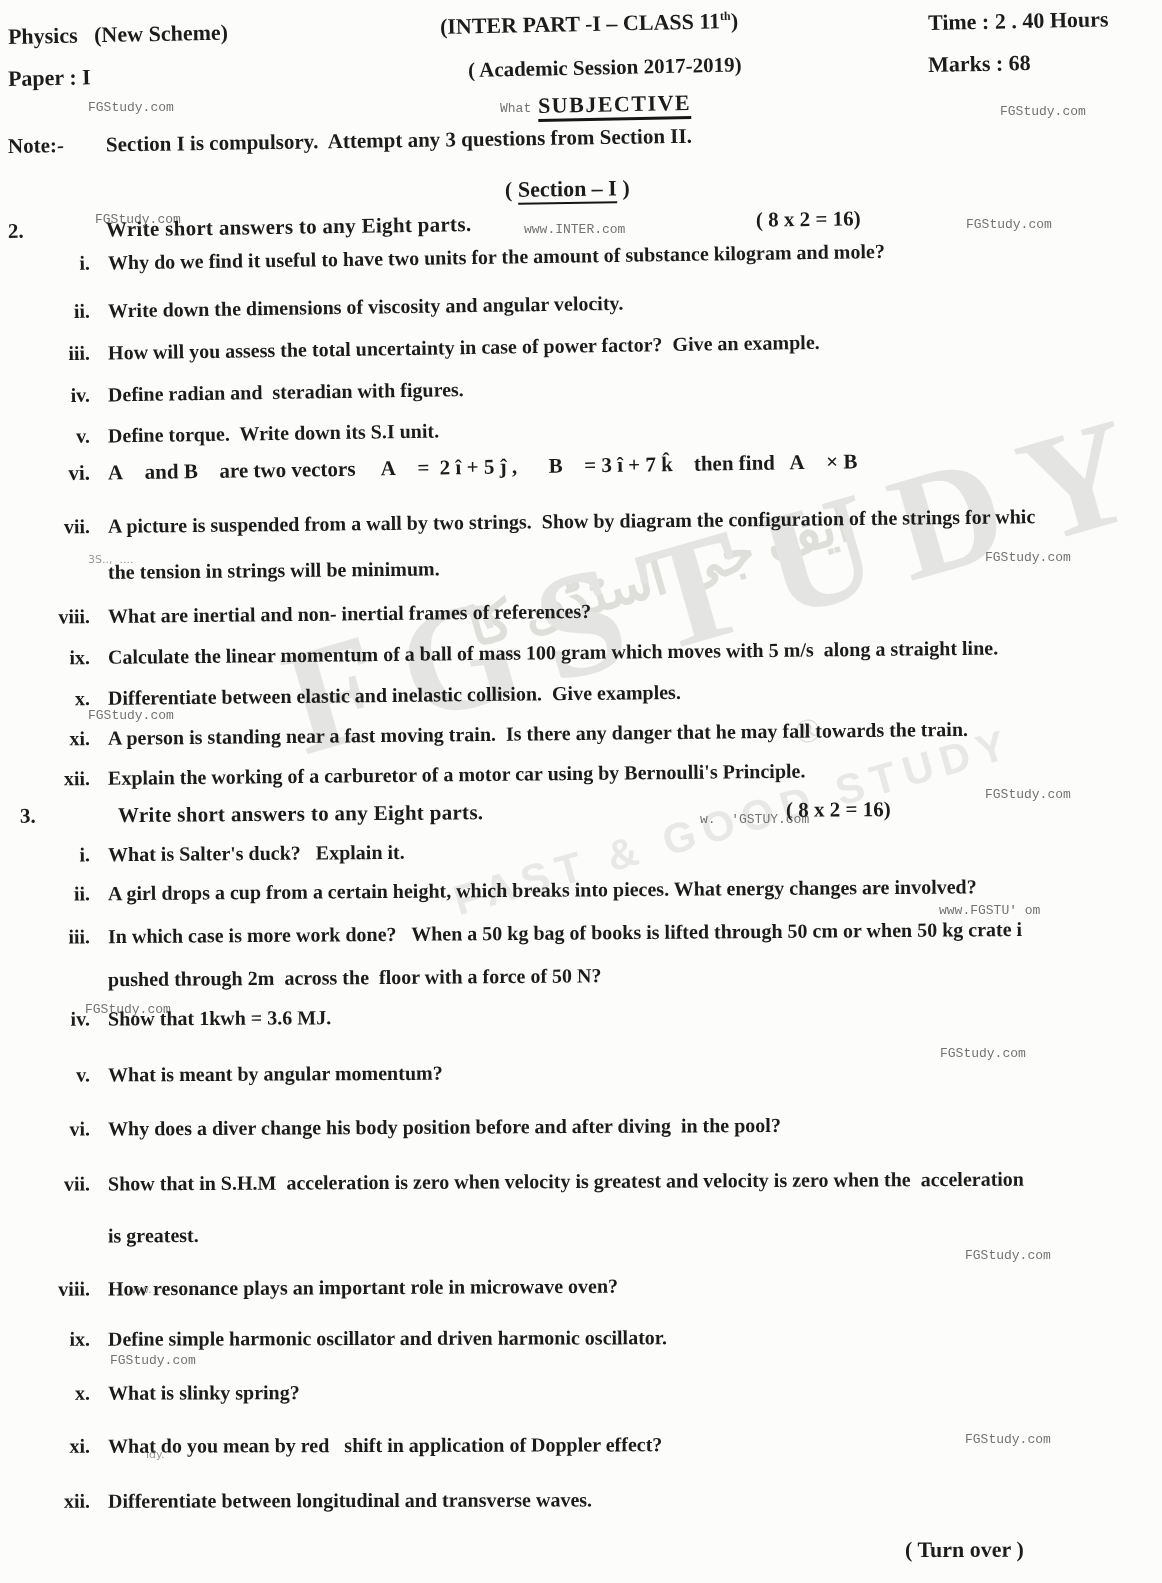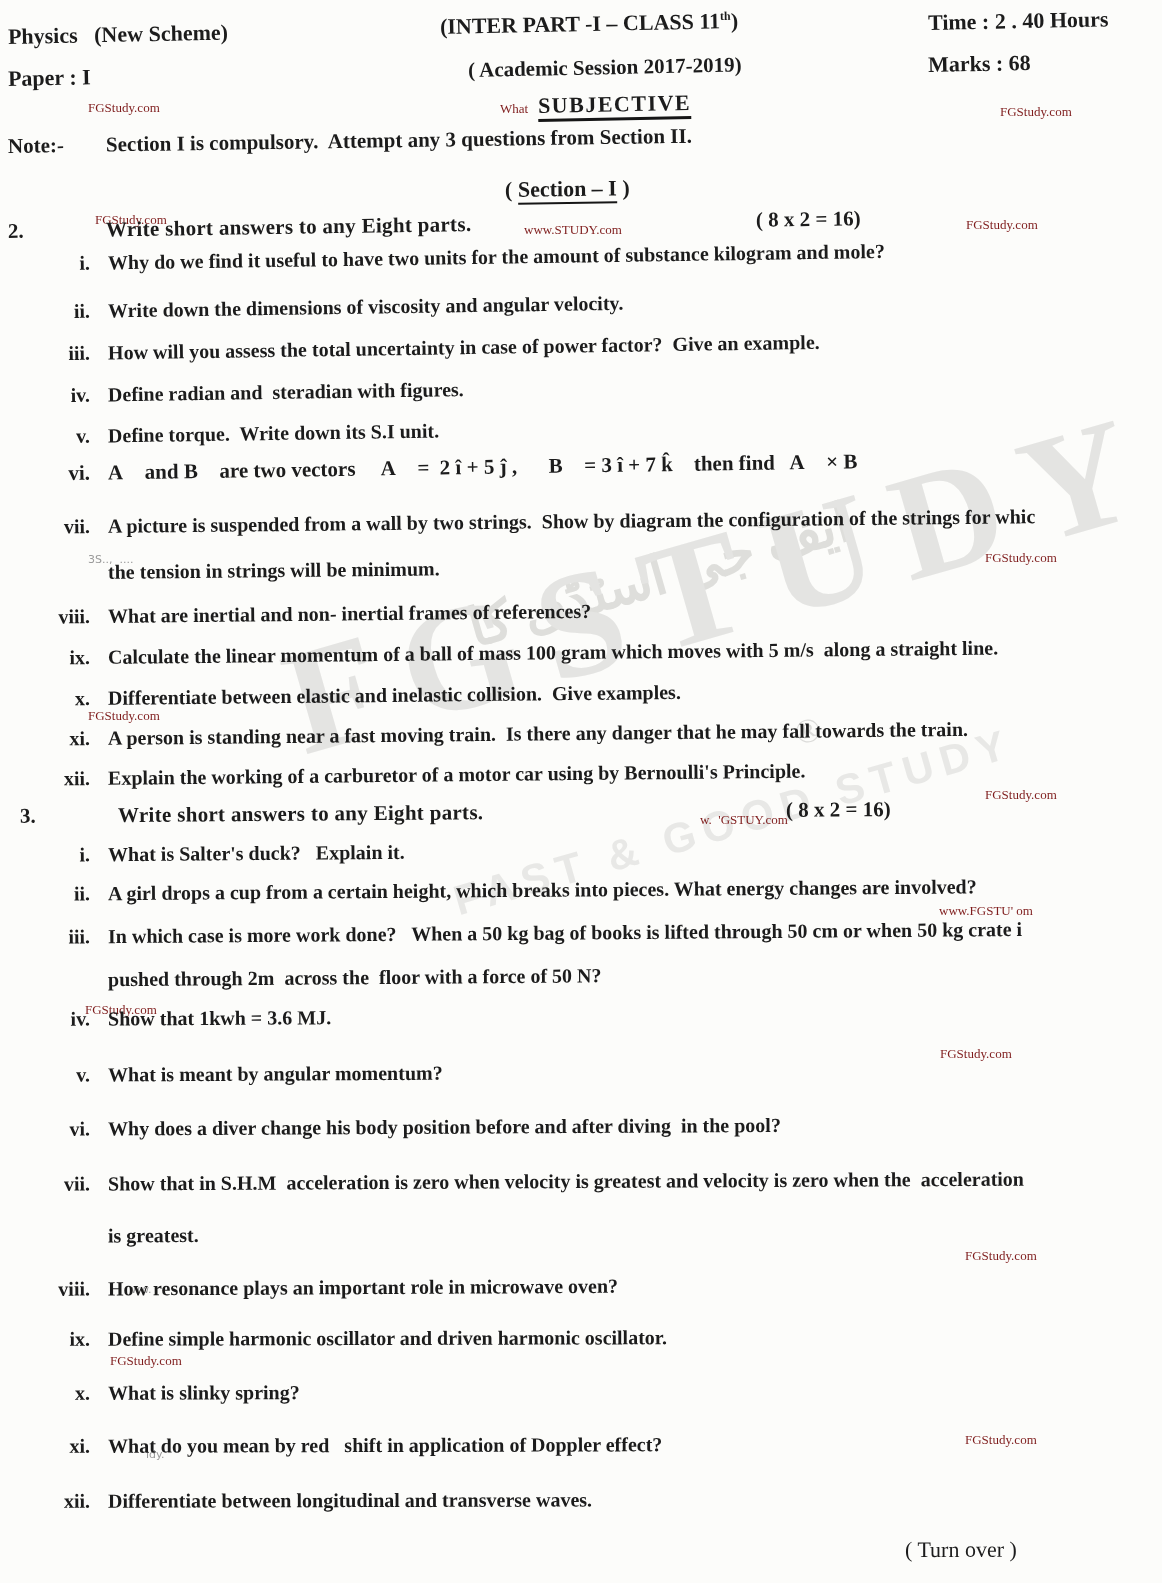--- a/index.html
+++ b/index.html
@@ -1,21 +1,21 @@
 <!DOCTYPE html>
 <html><head>
 <meta charset="utf-8">
 <style>
   html,body{margin:0;padding:0;background:#e9e9e9;}
   .page{position:relative;width:1162px;height:1583px;background:#fcfcfa;overflow:hidden;
         font-family:"Liberation Serif","DejaVu Serif",serif;color:#1c1c1c;}
   
   .wm-layer{position:absolute;inset:0;pointer-events:none;}
-  .wm{position:absolute;font-family:Liberation Serif, serif;
-      font-size:13px;color:#7f1d1d;white-space:pre;}
+  .wm{position:absolute;font-family:Liberation Mono, monospace;
+      font-size:13px;color:#737373;white-space:pre;}
   .wm-big{position:absolute;left:290px;top:620px;font-size:150px;font-weight:bold;
       letter-spacing:26px;color:#e4e4e2;transform:rotate(-16deg);transform-origin:left center;
       font-family:"Liberation Serif",serif;}
   .wm-tag{position:absolute;left:455px;top:878px;font-size:42px;font-weight:bold;
       letter-spacing:8px;color:#e8e8e6;transform:rotate(-16deg);transform-origin:left center;
       font-family:"Liberation Sans",sans-serif;}
   .wm-urdu{position:absolute;left:470px;top:598px;font-size:54px;font-weight:bold;color:#dededb;
       transform:rotate(-16deg);transform-origin:left center;}
   .wm-reg{position:absolute;left:795px;top:712px;font-size:34px;color:#dcdcda;
       transform:rotate(-16deg);}
@@ -49,21 +49,21 @@
   <div class="wm-layer">
     <span class="wm-urdu">ایف جی اسٹڈی کا</span>
     <span class="wm-big">FGSTUDY</span>
     <span class="wm-reg">®</span>
     <span class="wm-tag">FAST &amp; GOOD STUDY</span>
 
     <span class="wm" style="left:88px;top:100px">FGStudy.com</span>
     <span class="wm" style="left:500px;top:101px">What</span>
     <span class="wm" style="left:1000px;top:104px">FGStudy.com</span>
     <span class="wm" style="left:95px;top:212px">FGStudy.com</span>
-    <span class="wm" style="left:524px;top:222px">www.STUDY.com</span>
+    <span class="wm" style="left:524px;top:222px">www.INTER.com</span>
     <span class="wm" style="left:966px;top:217px">FGStudy.com</span>
     <span class="wm" style="left:985px;top:550px">FGStudy.com</span>
     <span class="wm" style="left:88px;top:708px">FGStudy.com</span>
     <span class="wm" style="left:985px;top:787px">FGStudy.com</span>
     <span class="wm" style="left:700px;top:812px">w.  'GSTUY.com</span>
     <span class="wm" style="left:939px;top:903px">www.FGSTU' om</span>
     <span class="wm" style="left:85px;top:1002px">FGStudy.com</span>
     <span class="wm" style="left:940px;top:1046px">FGStudy.com</span>
     <span class="wm" style="left:965px;top:1248px">FGStudy.com</span>
     <span class="wm" style="left:110px;top:1353px">FGStudy.com</span>
@@ -123,15 +123,15 @@
   <div class="row rot-e" style="top:1064px"><span class="num">v.</span><span class="txt">What is meant by angular momentum?</span></div>
   <div class="row rot-e" style="top:1118px"><span class="num">vi.</span><span class="txt">Why does a diver change his body position before and after diving  in the pool?</span></div>
   <div class="row rot-e" style="top:1173px"><span class="num">vii.</span><span class="txt">Show that in S.H.M  acceleration is zero when velocity is greatest and velocity is zero when the  acceleration</span></div>
   <div class="row rot-e" style="top:1225px"><span class="num"></span><span class="txt">is greatest.</span></div>
   <div class="row rot-e" style="top:1278px"><span class="num">viii.</span><span class="txt">How resonance plays an important role in microwave oven?</span></div>
   <div class="row rot-f" style="top:1328px"><span class="num">ix.</span><span class="txt">Define simple harmonic oscillator and driven harmonic oscillator.</span></div>
   <div class="row rot-f" style="top:1382px"><span class="num">x.</span><span class="txt">What is slinky spring?</span></div>
   <div class="row rot-f" style="top:1435px"><span class="num">xi.</span><span class="txt">What do you mean by red   shift in application of Doppler effect?</span></div>
   <div class="row rot-f" style="top:1490px"><span class="num">xii.</span><span class="txt">Differentiate between longitudinal and transverse waves.</span></div>
 
-  <div class="abs rot-f" style="left:905px;top:1537px;font-size:22px;font-weight:normal">( Turn over )</div>
+  <div class="abs rot-f" style="left:905px;top:1537px;font-size:22px;font-weight:bold">( Turn over )</div>
 
 </div>
 
 </body></html>

